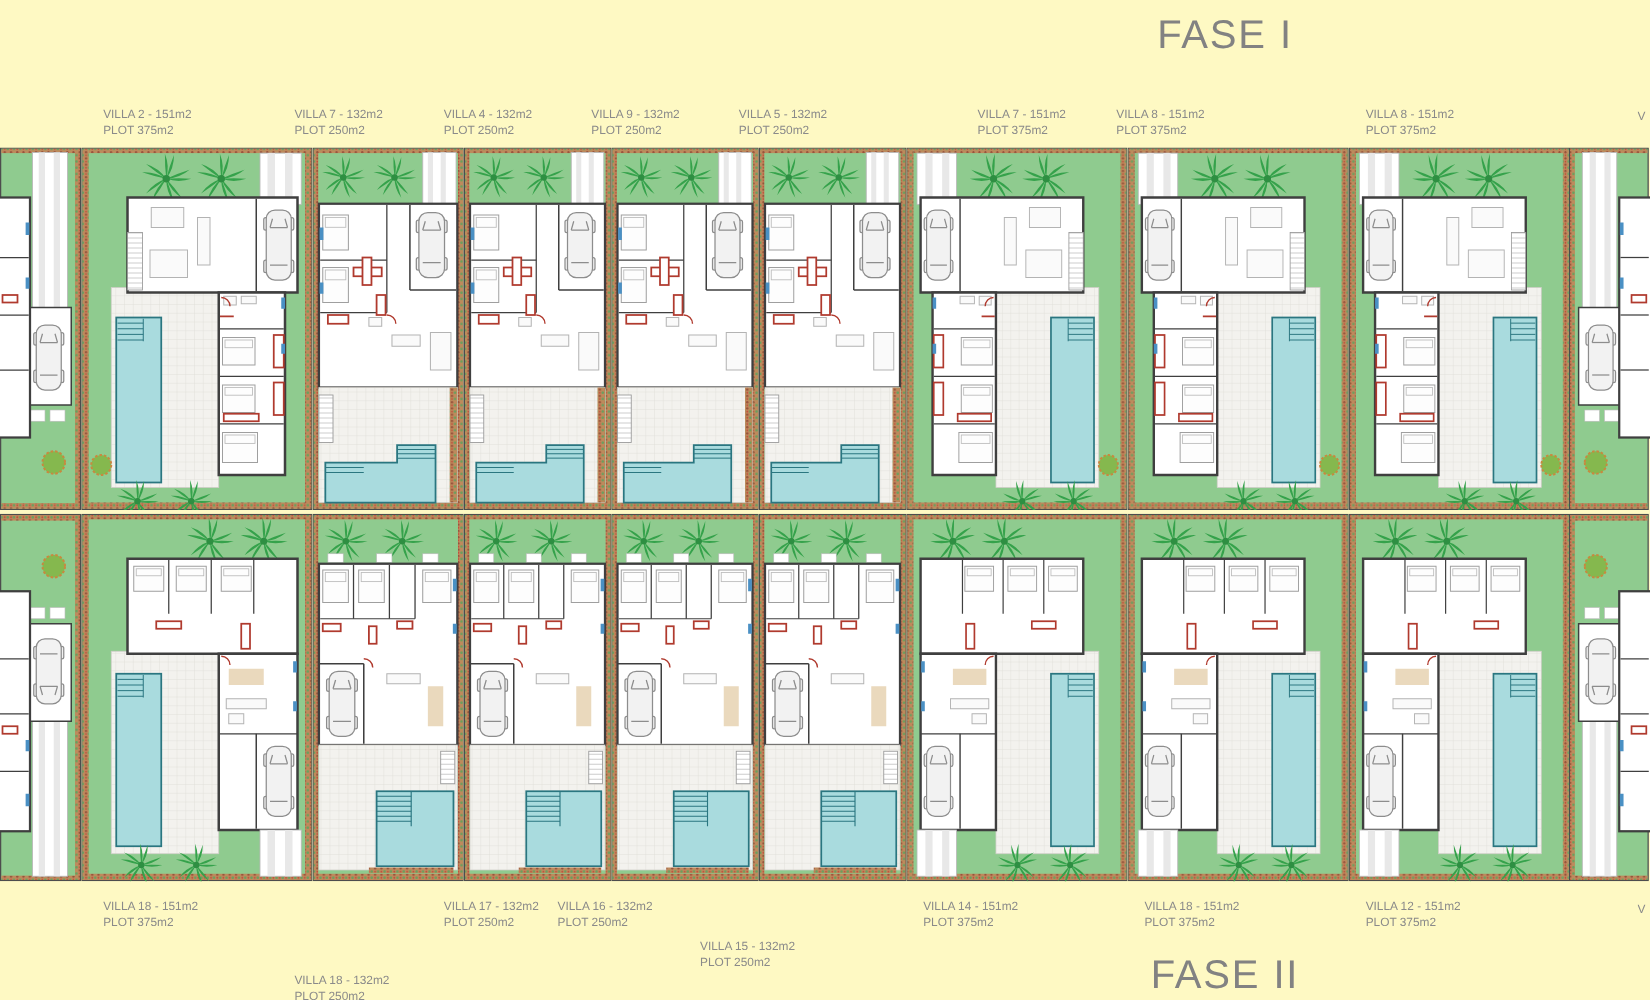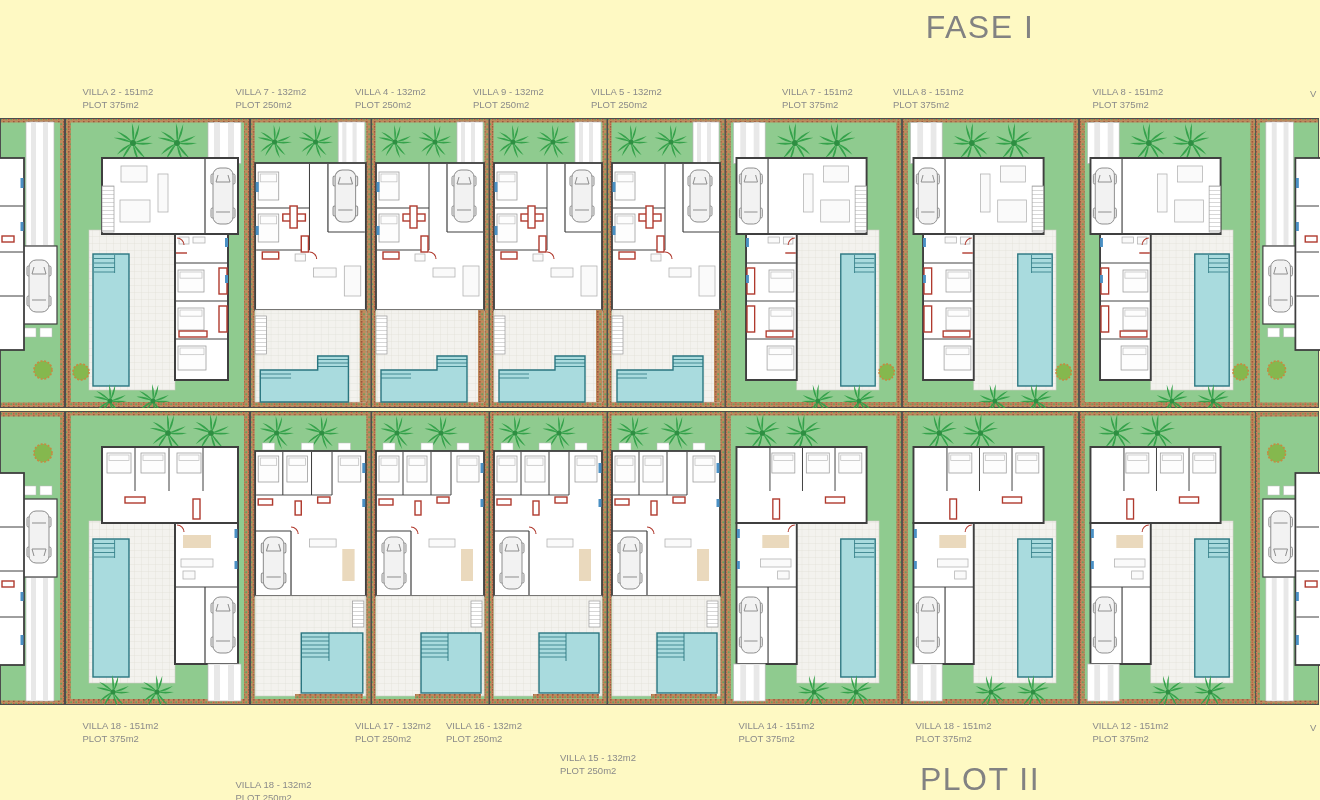--- a/index.html
+++ b/index.html
@@ -20,21 +20,21 @@
               font-size:9.5px;line-height:13px;}
   #edge-fase1{top:87px;}
   #edge-fase2{top:721px;}
 </style>
 </head>
 <body>
 
 <div class="canvas">
 
   <div class="fase-title" id="title-fase1">FASE I</div>
-  <div class="fase-title" id="title-fase2">PLOT II</div>
+  <div class="fase-title" id="title-fase2">FASE II</div>
 
   <div class="edge-label" id="edge-fase1">V</div>
   <div class="edge-label" id="edge-fase2">V</div>
 
   <div class="plot-row" id="row-fase1">
       <div class="plot">
         <svg width="65" height="290" viewBox="0 0 65 290" preserveAspectRatio="none">
           <rect x="0.5" y="0.5" width="64" height="289" fill="#8fcb8f" stroke="#4d4d4d" stroke-width="1"></rect>
           <g>
             <rect x="60" y="1" width="4" height="288" fill="url(#bed)"></rect>

